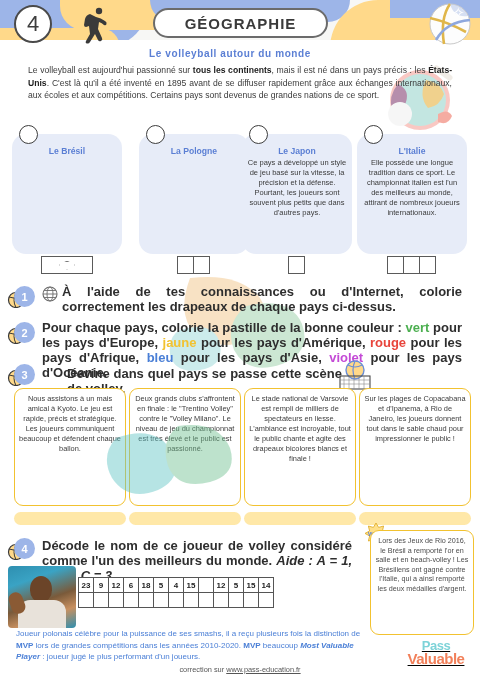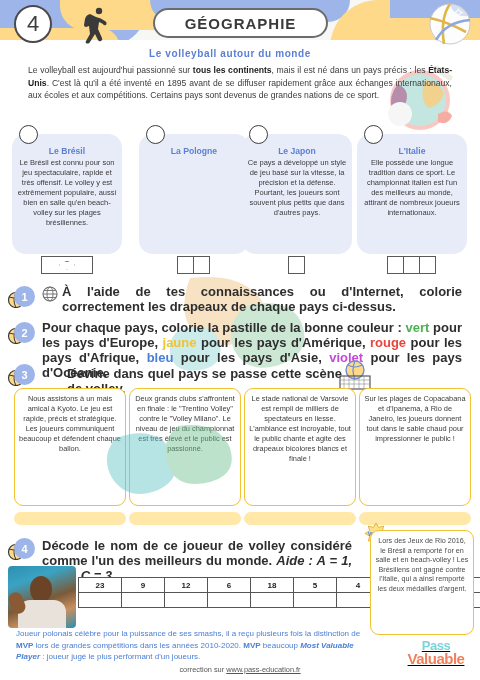--- a/index.html
+++ b/index.html
@@ -115,21 +115,21 @@
   }
   .scene-answer{
     position:absolute;top:512px;width:112px;height:13px;
     background:#ffe8a8;border-radius:7px;
   }
 
   
   #grid-wrap{position:absolute;left:79px;top:578px;}
   .grid-row{display:flex;}
   .grid-cell{
-    width:44px;height:16px;border:1px solid #555;margin-left:-1px;margin-top:-1px;
+    width:16px;height:16px;border:1px solid #555;margin-left:-1px;margin-top:-1px;
     background:#fff;display:flex;align-items:center;justify-content:center;
     font-size:8px;color:#222;font-weight:bold;
   }
   .grid-cell.empty{font-weight:normal;}
 
   
   #info-bubble{
     position:absolute;left:370px;top:530px;width:104px;height:105px;
     background:#ffffff;border:1.4px solid #f2c230;border-radius:9px;
     padding:5px 4px;font-size:7.2px;line-height:9.6px;color:#4b4b4b;text-align:center;
@@ -207,21 +207,20 @@
   <path d="M20 22 q12 6 8 18 q-3 10 -14 8 q-4 -14 6 -26z" fill="#8a4a7a"></path>
   <path d="M48 18 q14 2 18 14 q-4 12 -16 14 q-10 -12 -2 -28z" fill="#e8b648"></path>
   <circle cx="22" cy="52" r="12" fill="#f2f2f2"></circle>
   <path d="M60 52 q10 -6 14 2 q-4 10 -14 6z" fill="#f07a6a"></path>
   <rect x="54" y="8" width="22" height="6" rx="3" fill="#e8e2d8" transform="rotate(35 65 11)"></rect>
 </svg>
 
 <div class="country-card" style="left:12px;">
   <div class="pastille"></div>
   <div class="country-name">Le Brésil</div>
-  <div class="country-text">Le Brésil est connu pour son jeu spectaculaire, rapide et très offensif. Le volley y est extrêmement populaire, aussi bien en salle qu'en beach-volley sur les plages brésiliennes.</div>
   <div class="flag-box">
     <div class="flag-oval">
         <div class="diamond"></div>
       </div>
   </div>
 </div>
 
 <div class="country-card" style="left:127px;margin-left:12px;">
   <div class="pastille"></div>
   <div class="country-name">La Pologne</div>

